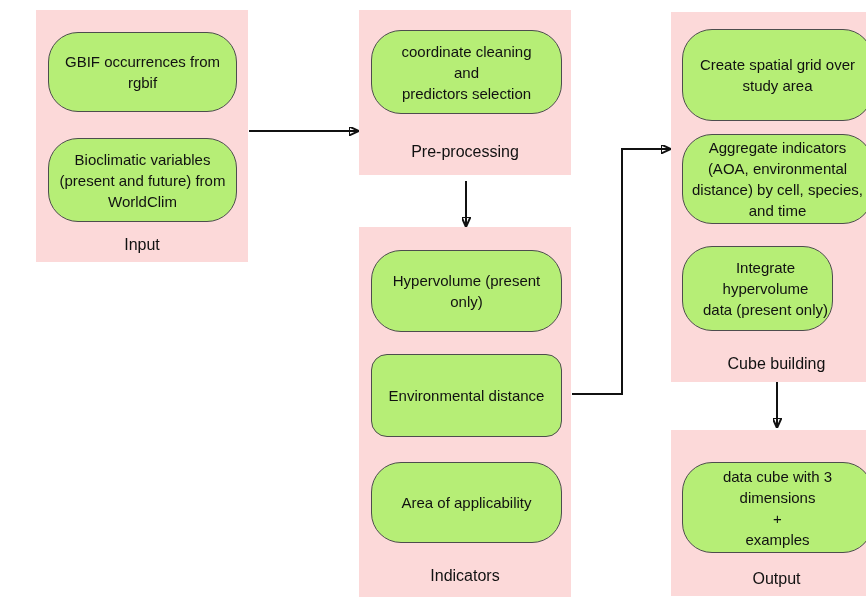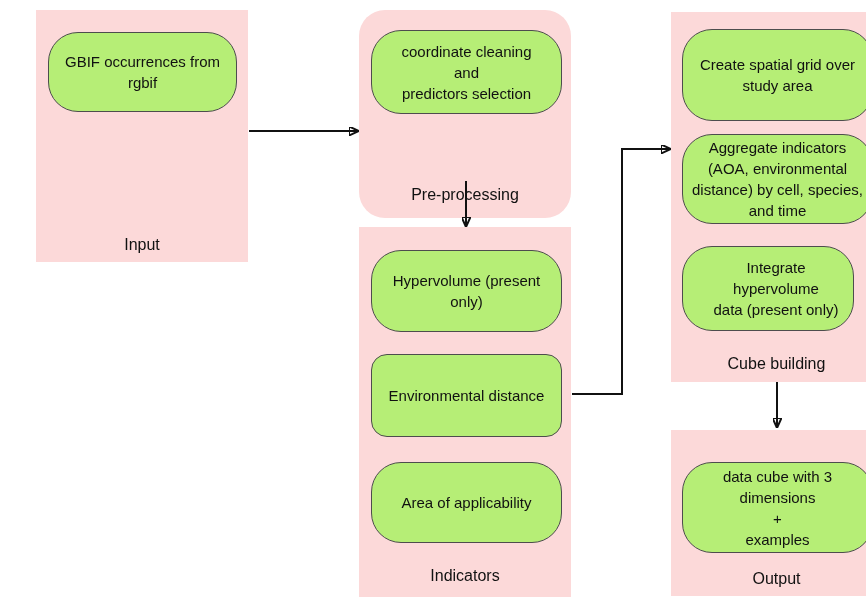--- a/index.html
+++ b/index.html
@@ -40,34 +40,34 @@
   }
   .section-label{
     position:absolute;
     left:0;right:0;
     text-align:center;
     font-size:16px;
     color:#111;
   }
   
   #sec-input{left:10px;top:10px;width:212px;height:252px;}
-  #sec-pre{left:333px;top:10px;width:212px;height:208px;border-radius:26px;}
+  #sec-pre{left:333px;top:10px;width:212px;height:165px;}
   #sec-ind{left:333px;top:227px;width:212px;height:370px;padding-left:11px;}
   #sec-cube{left:645px;top:12px;width:211px;height:370px;}
   #sec-out{left:645px;top:430px;width:211px;height:166px;}
   
   #n-gbif{left:12px;top:22px;width:189px;height:80px;}
   #n-bio{left:12px;top:128px;width:189px;height:84px;}
   #n-coord{left:12px;top:20px;width:191px;height:84px;}
   #n-hyper{left:12px;top:23px;width:191px;height:82px;}
   #n-env{left:12px;top:127px;width:191px;height:83px;border-radius:16px;}
   #n-aoa{left:12px;top:235px;width:191px;height:81px;}
   #n-grid{left:11px;top:17px;width:191px;height:92px;}
   #n-agg{left:11px;top:122px;width:191px;height:90px;}
-  #n-int{left:11px;top:234px;width:172px;height:85px;padding-left:19px;}
+  #n-int{left:11px;top:234px;width:151px;height:85px;padding-left:19px;}
   #n-cube{left:11px;top:32px;width:191px;height:91px;}
   
   #lbl-input{bottom:8px;}
   #lbl-pre{bottom:14px;}
   #lbl-ind{bottom:12px;}
   #lbl-cube{bottom:9px;}
   #lbl-out{bottom:8px;}
   
   #arrows{
     position:absolute;
@@ -82,20 +82,23 @@
   }
 </style>
 </head>
 <body>
 
 <div id="canvas">
 
   <div class="section" id="sec-input">
     <div class="node" id="n-gbif">GBIF occurrences from
 rgbif</div>
+    <div class="node" id="n-bio">Bioclimatic variables
+(present and future) from
+WorldClim</div>
     <div class="section-label" id="lbl-input">Input</div>
   </div>
 
   <div class="section" id="sec-pre">
     <div class="node" id="n-coord">coordinate cleaning
 and
 predictors selection</div>
     <div class="section-label" id="lbl-pre">Pre-processing</div>
   </div>
 

